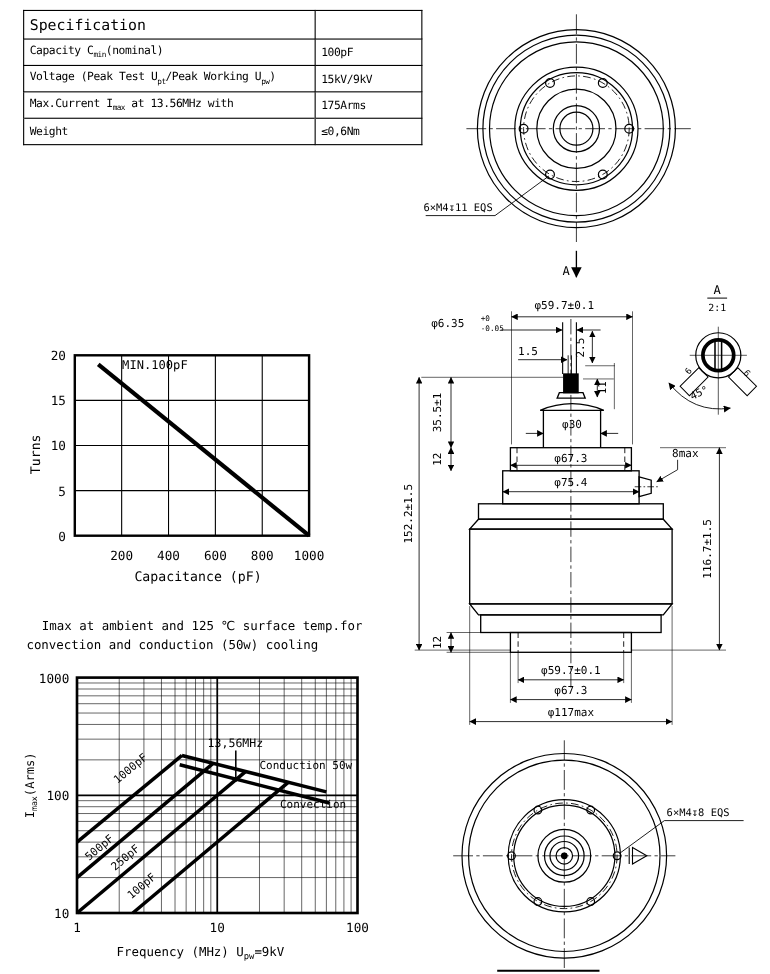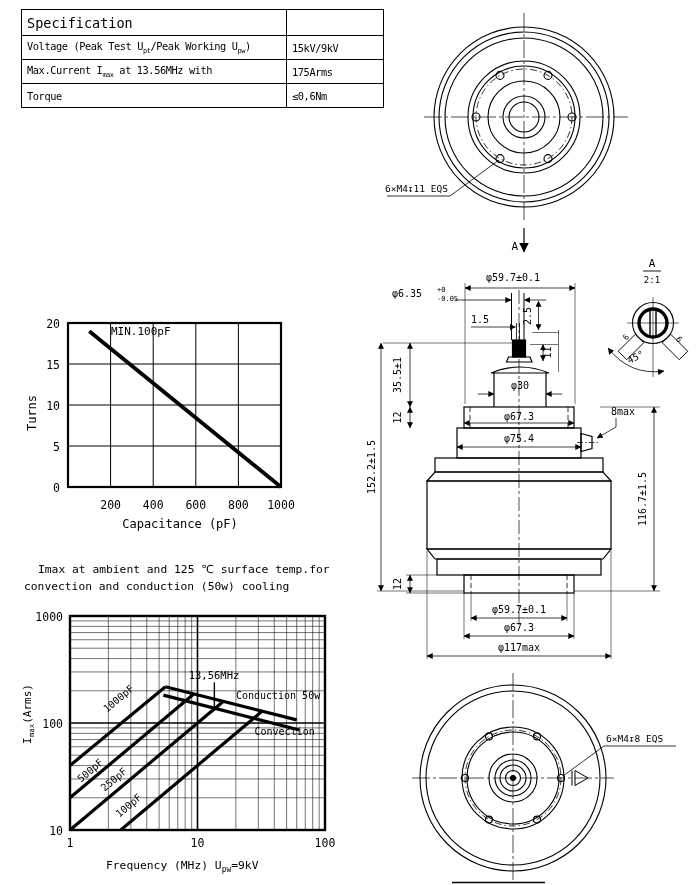--- a/index.html
+++ b/index.html
@@ -24,29 +24,33 @@
 <div class="page">
 
   <div class="spec">
     <table>
       <tbody>
           <tr class="header">
             <td class="lbl"><span>Specification</span></td>
             <td class="val"></td>
           </tr>
           <tr>
+            <td class="lbl"><span>Capacity C</span><sub>min</sub><span>(nominal)</span></td>
+            <td class="val">100pF</td>
+          </tr>
+          <tr>
             <td class="lbl"><span>Voltage (Peak Test U</span><sub>pt</sub><span>/Peak Working U</span><sub>pw</sub><span>)</span></td>
             <td class="val">15kV/9kV</td>
           </tr>
           <tr>
             <td class="lbl noBottom"><span>Max.Current I</span><sub>max</sub><span> at 13.56MHz with</span></td>
             <td class="val">175Arms</td>
           </tr>
           <tr>
-            <td class="lbl"><span>Torque</span></td>
+            <td class="lbl"><span>Weight</span></td>
             <td class="val">≤0,6Nm</td>
           </tr>
         </tbody>
     </table>
   </div>
 
   <svg id="chart1" style="left:0px;top:300px" width="340" height="250" viewBox="0 300 340 250">
     <text x="111" y="335" font-size="11" fill="#000">MIN.100pF</text>
     <text transform="translate(36 413) rotate(-90)" text-anchor="middle" font-size="12" fill="#000">Turns</text>
     <text x="180" y="528" text-anchor="middle" font-size="12" fill="#000">Capacitance (pF)</text>

